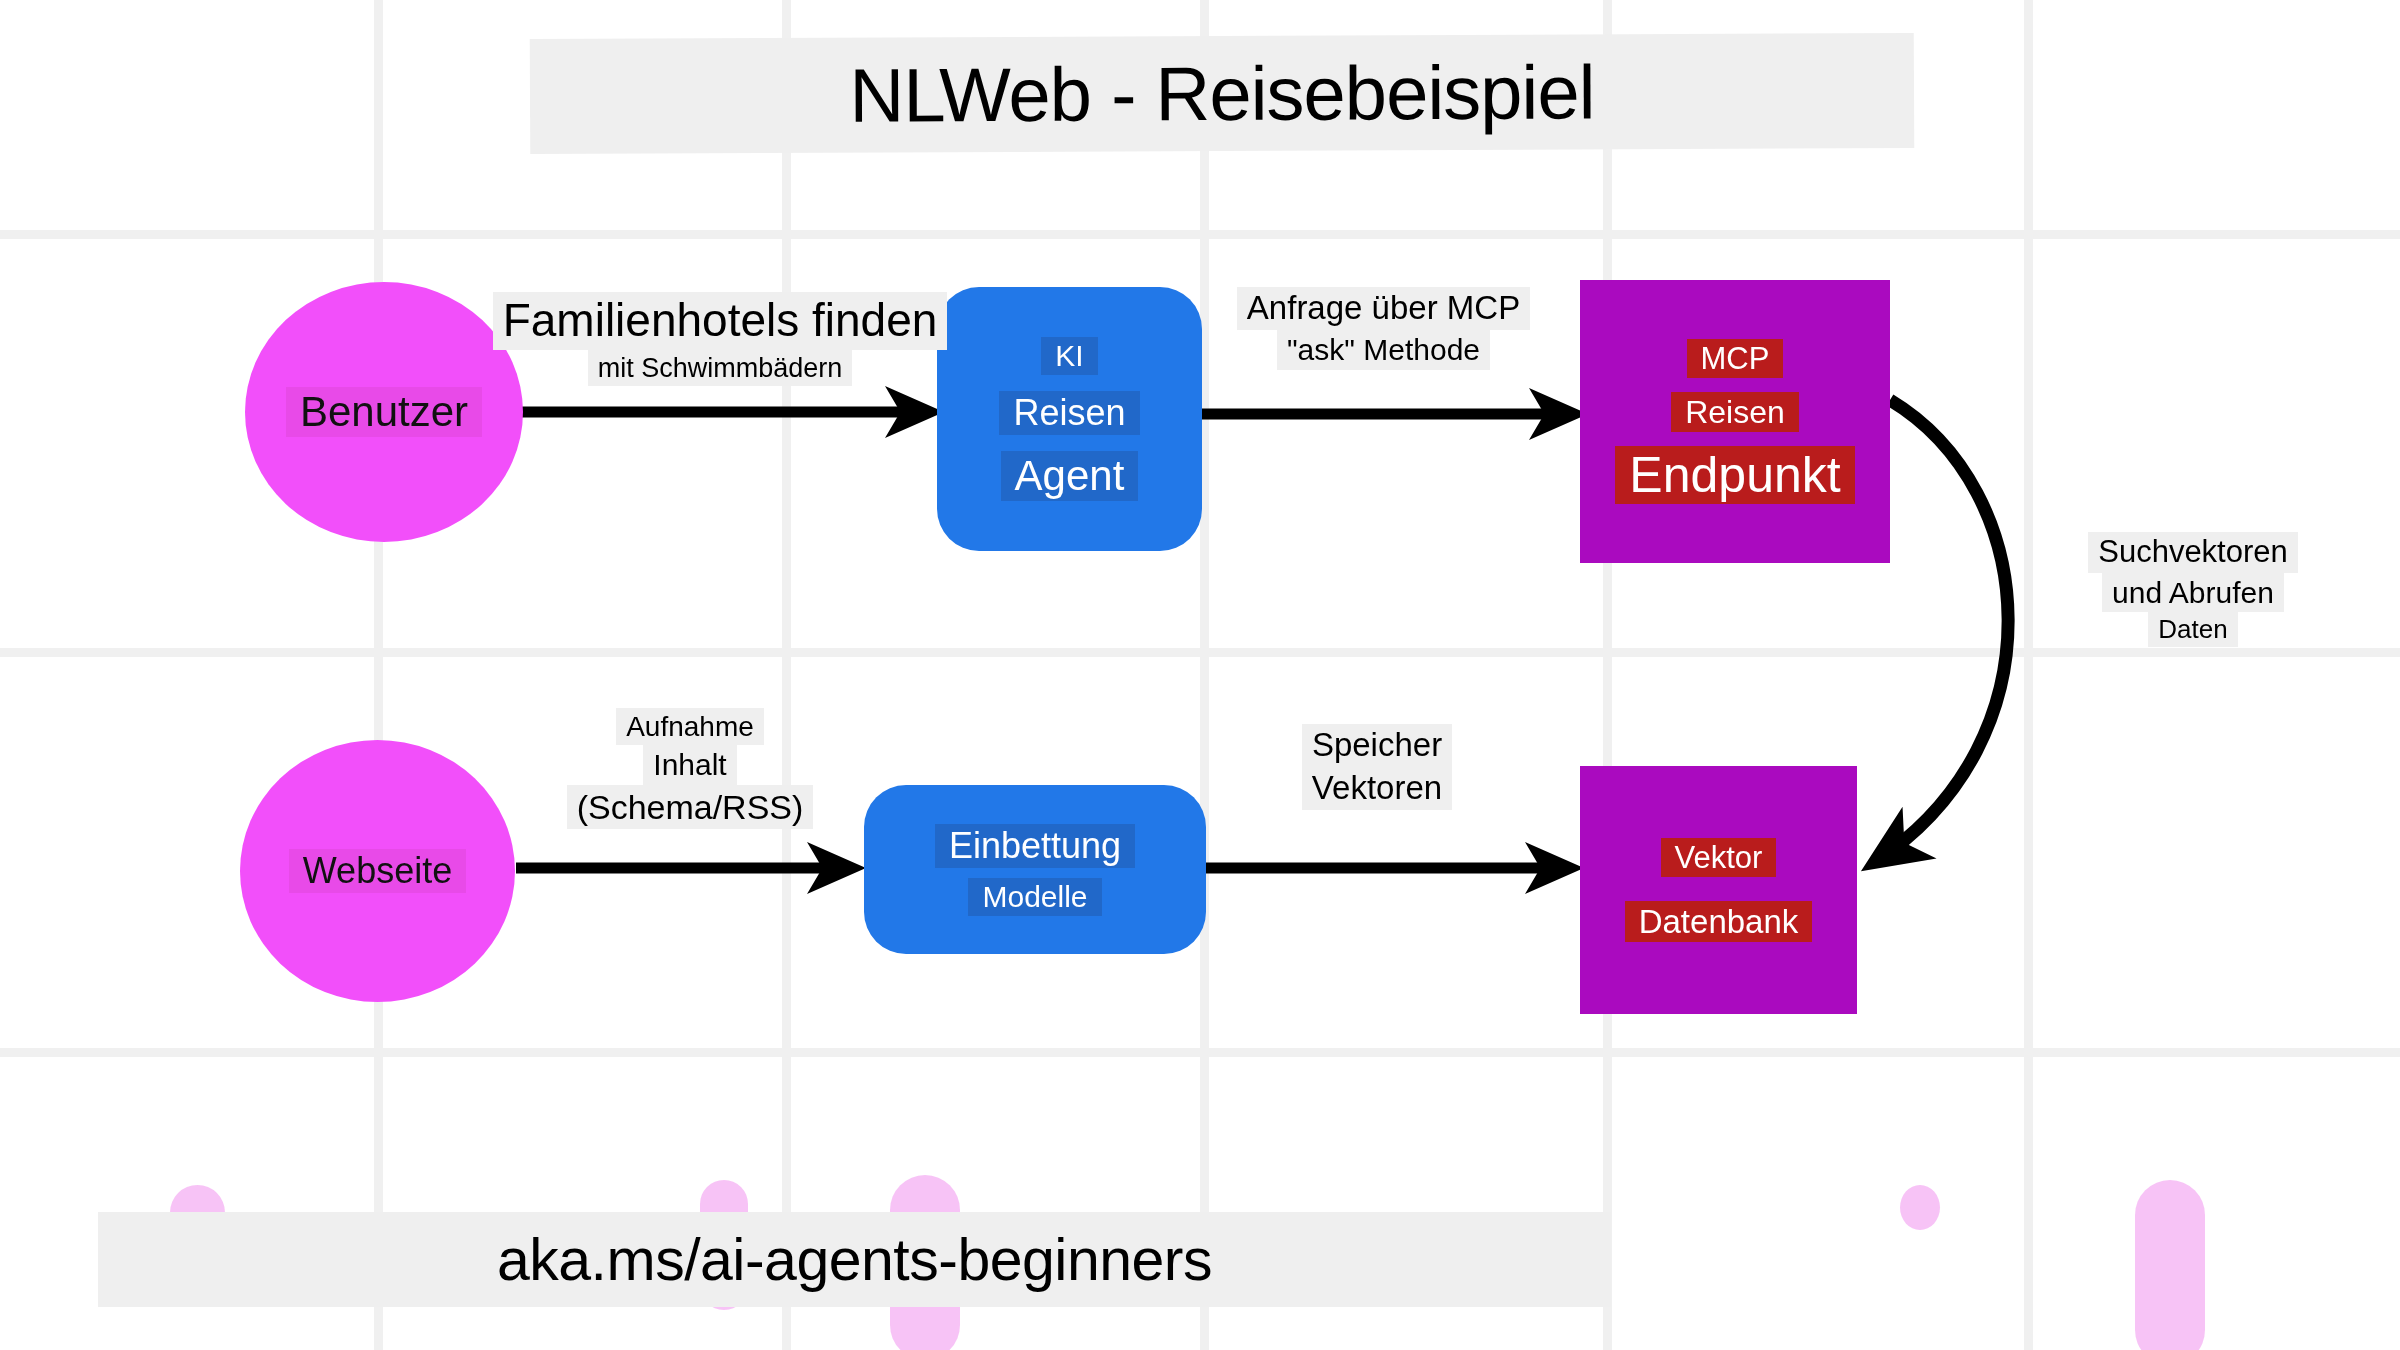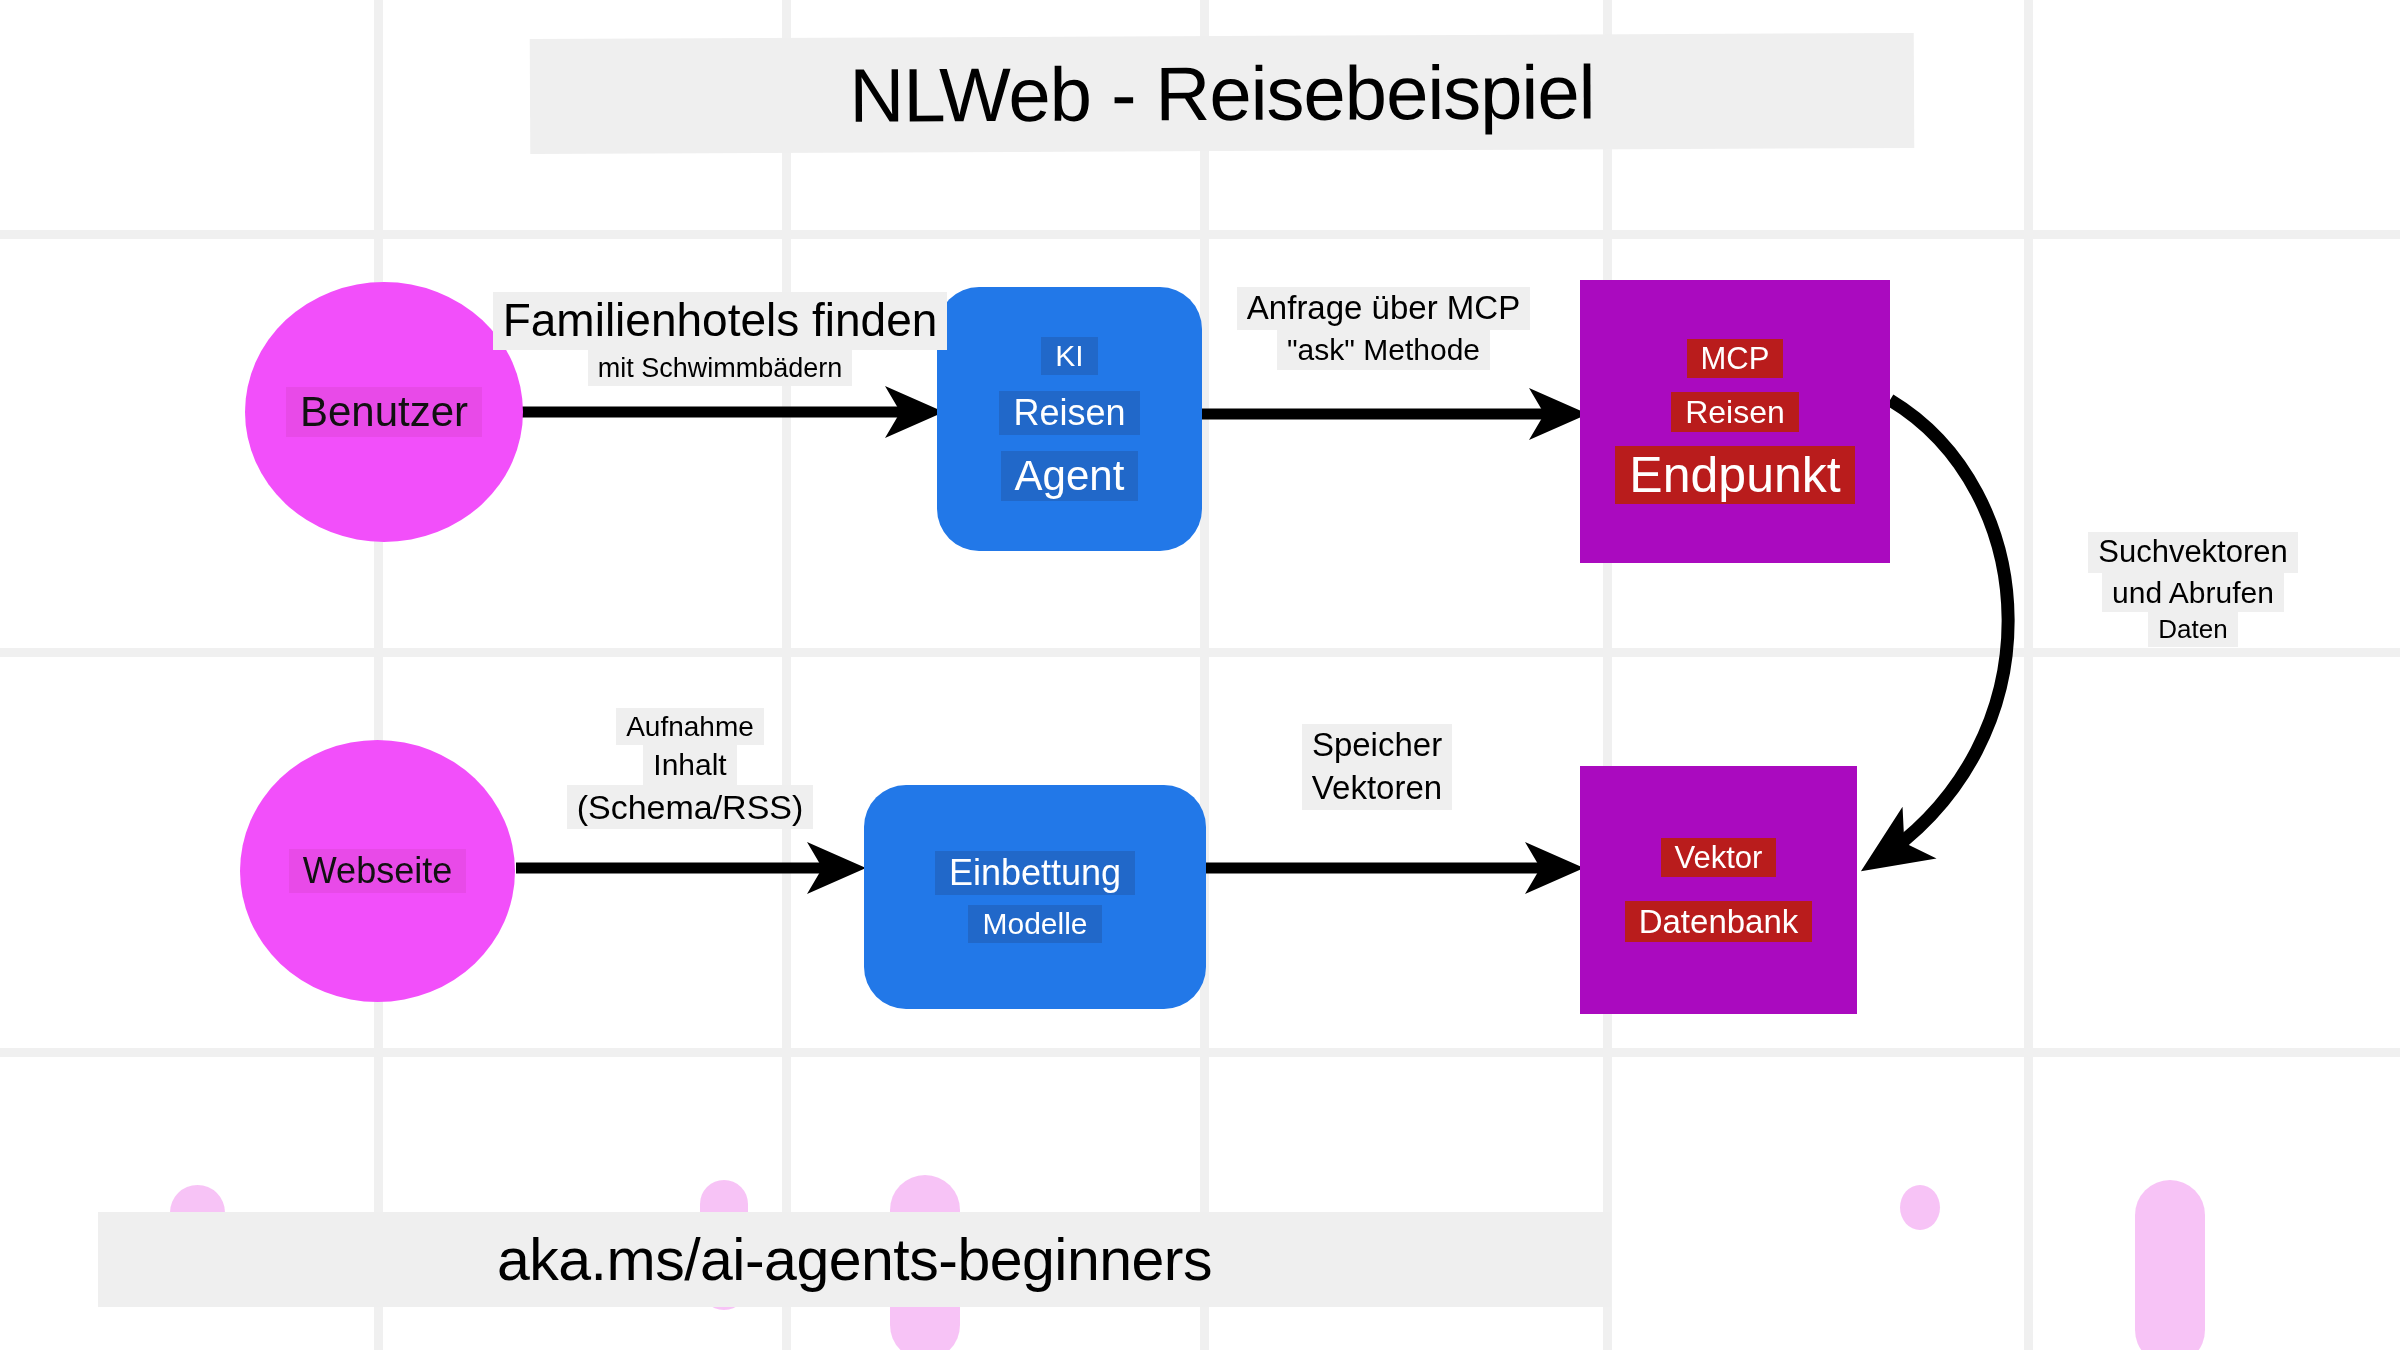--- a/index.html
+++ b/index.html
@@ -102,21 +102,21 @@
   <div class="node rect" style="left:1580px;top:280px;width:310px;height:283px;gap:14px;">
     <span class="nlabel light hl-purple pad" style="font-size:31px;">MCP</span>
     <span class="nlabel light hl-purple pad" style="font-size:32px;">Reisen</span>
     <span class="nlabel light hl-purple pad" style="font-size:50px;">Endpunkt</span>
   </div>
 
   <div class="node ellipse" style="left:240px;top:740px;width:275px;height:262px;">
     <span class="nlabel dark hl-pink pad" style="font-size:36px;">Webseite</span>
   </div>
 
-  <div class="node rounded" style="left:864px;top:785px;width:342px;height:224px;gap:10px;">
+  <div class="node rounded" style="left:864px;top:785px;width:342px;height:169px;gap:10px;">
     <span class="nlabel light hl-blue pad" style="font-size:36px;">Einbettung</span>
     <span class="nlabel light hl-blue pad" style="font-size:30px;">Modelle</span>
   </div>
 
   <div class="node rect" style="left:1580px;top:766px;width:277px;height:248px;gap:24px;">
     <span class="nlabel light hl-purple pad" style="font-size:31px;">Vektor</span>
     <span class="nlabel light hl-purple pad" style="font-size:33px;">Datenbank</span>
   </div>
 
   <div class="elabel" style="left:524px;top:292px;width:392px;">

